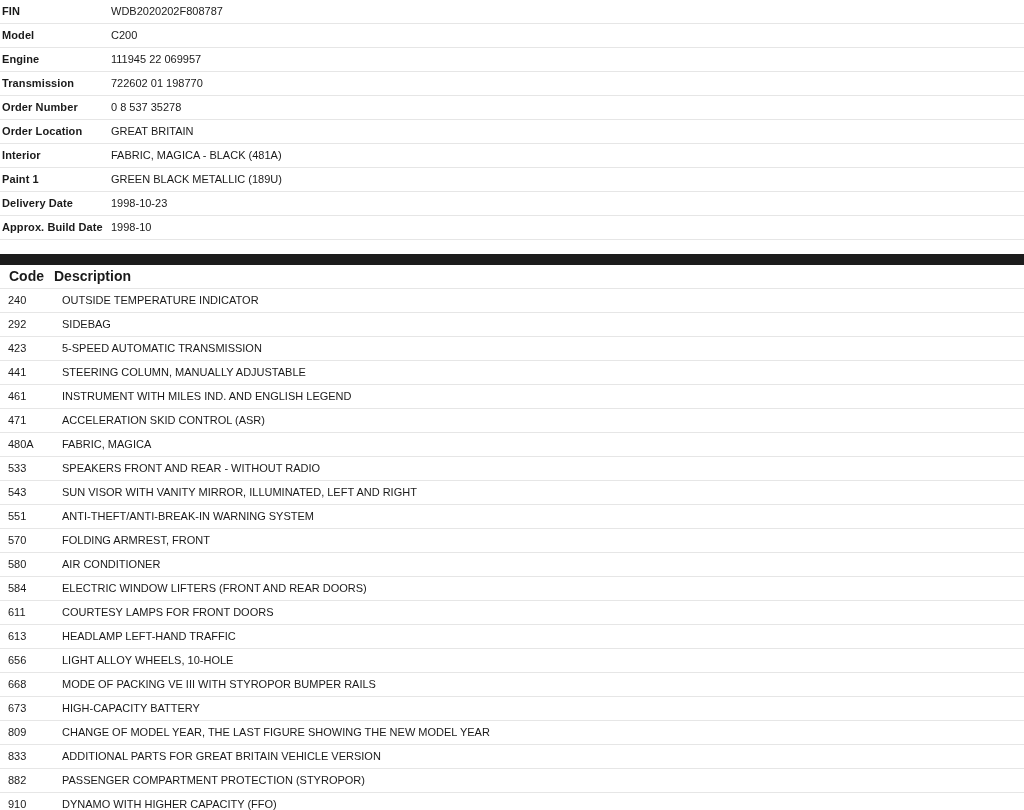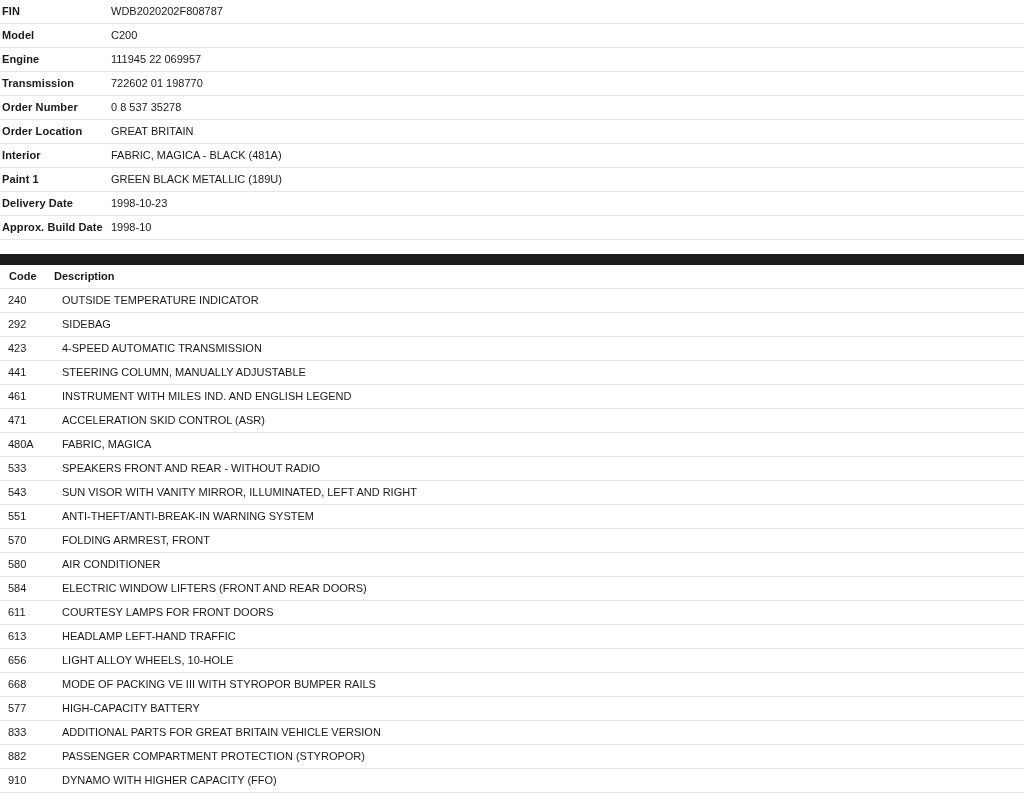--- a/index.html
+++ b/index.html
@@ -59,21 +59,21 @@
   table.codes {
     width: 100%;
     border-collapse: collapse;
     table-layout: fixed;
   }
   table.codes tr {
     border-bottom: 1px solid #e6e6e6;
   }
   table.codes th {
     text-align: left;
-    font-size: 11px;
+    font-size: 14px;
     font-weight: bold;
     padding: 6px 0 6px 0;
     line-height: 11px;
     color: #1a1a1a;
   }
   table.codes td {
     font-size: 11px;
     padding: 6px 0 6px 8px;
     line-height: 11px;
     color: #1a1a1a;
@@ -167,21 +167,21 @@
         <tr>
           <td class="col-code">240</td>
           <td class="col-desc">OUTSIDE TEMPERATURE INDICATOR</td>
         </tr>
         <tr>
           <td class="col-code">292</td>
           <td class="col-desc">SIDEBAG</td>
         </tr>
         <tr>
           <td class="col-code">423</td>
-          <td class="col-desc">4-SPEED AUTOMATIC TRANSMISSION</td>
+          <td class="col-desc">5-SPEED AUTOMATIC TRANSMISSION</td>
         </tr>
         <tr>
           <td class="col-code">441</td>
           <td class="col-desc">STEERING COLUMN, MANUALLY ADJUSTABLE</td>
         </tr>
         <tr>
           <td class="col-code">461</td>
           <td class="col-desc">INSTRUMENT WITH MILES IND. AND ENGLISH LEGEND</td>
         </tr>
         <tr>
@@ -226,22 +226,26 @@
         </tr>
         <tr>
           <td class="col-code">656</td>
           <td class="col-desc">LIGHT ALLOY WHEELS, 10-HOLE</td>
         </tr>
         <tr>
           <td class="col-code">668</td>
           <td class="col-desc">MODE OF PACKING VE III WITH STYROPOR BUMPER RAILS</td>
         </tr>
         <tr>
-          <td class="col-code">577</td>
+          <td class="col-code">673</td>
           <td class="col-desc">HIGH-CAPACITY BATTERY</td>
+        </tr>
+        <tr>
+          <td class="col-code">809</td>
+          <td class="col-desc">CHANGE OF MODEL YEAR, THE LAST FIGURE SHOWING THE NEW MODEL YEAR</td>
         </tr>
         <tr>
           <td class="col-code">833</td>
           <td class="col-desc">ADDITIONAL PARTS FOR GREAT BRITAIN VEHICLE VERSION</td>
         </tr>
         <tr>
           <td class="col-code">882</td>
           <td class="col-desc">PASSENGER COMPARTMENT PROTECTION (STYROPOR)</td>
         </tr>
         <tr>

